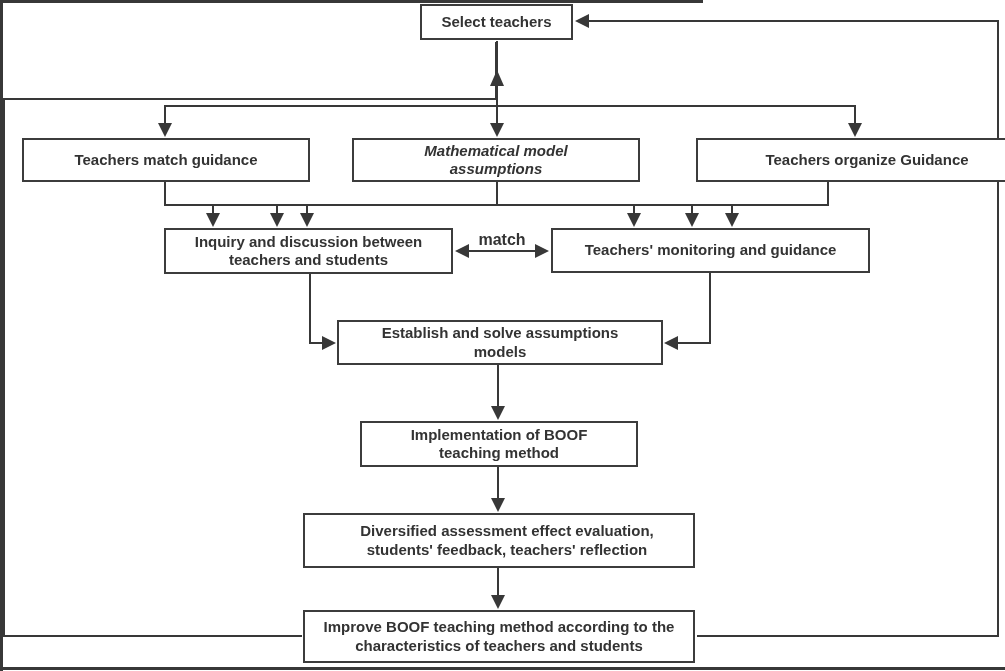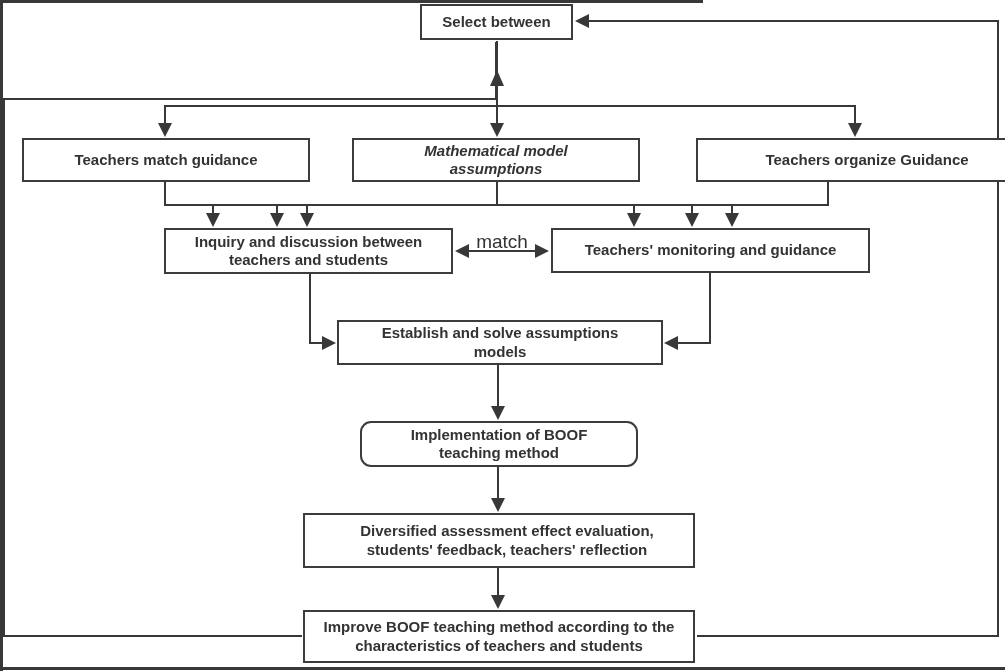--- a/index.html
+++ b/index.html
@@ -51,38 +51,38 @@
   }
   .node .label { display: inline-block; }
 
   .node-select            { left: 420px; top: 4px;   width: 153px; height: 36px; }
   .node-give-guidance     { left: 22px;  top: 138px; width: 288px; height: 44px; }
   .node-math-assumptions  { left: 352px; top: 138px; width: 288px; height: 44px; font-style: italic; }
   .node-organize-guidance { left: 684px; top: 138px; width: 342px; height: 44px; margin-left: 12px; }
   .node-inquiry           { left: 164px; top: 228px; width: 289px; height: 46px; }
   .node-monitoring        { left: 551px; top: 228px; width: 319px; height: 45px; }
   .node-establish         { left: 337px; top: 320px; width: 326px; height: 45px; }
-  .node-implementation    { left: 360px; top: 421px; width: 278px; height: 46px; border-radius: 11px; }
+  .node-implementation    { left: 360px; top: 421px; width: 278px; height: 46px; }
   .node-diversified       { left: 303px; top: 513px; width: 392px; height: 55px; padding-left: 20px; }
   .node-improve           { left: 303px; top: 610px; width: 392px; height: 53px; }
 
   .node-math-assumptions .label { max-width: 190px; }
   .node-establish .label        { max-width: 272px; }
   .node-implementation .label   { max-width: 214px; }
   .node-diversified .label      { max-width: 358px; }
   .node-improve .label          { max-width: 360px; }
 
   .edge-label-match {
     position: absolute;
     left: 462px;
     top: 231px;
     width: 80px;
     text-align: center;
-    font-weight: normal;
-    font-size: 19px;
+    font-weight: bold;
+    font-size: 16px;
     color: #333333;
   }
 </style>
 </head>
 <body>
 
 <div class="stage">
 
   <svg class="connector-layer" viewBox="0 0 1005 671" xmlns="http://www.w3.org/2000/svg">
 
@@ -146,21 +146,21 @@
       <path d="M498 365 V408"></path>
       <path d="M498 467 V500"></path>
       <path d="M498 568 V597"></path>
       <polygon points="498,420 491,406 505,406"></polygon>
       <polygon points="498,512 491,498 505,498"></polygon>
       <polygon points="498,609 491,595 505,595"></polygon>
     </g>
   </svg>
 
   <div class="node node-select">
-    <span class="label">Select between</span>
+    <span class="label">Select teachers</span>
   </div>
 
   <div class="node node-give-guidance">
     <span class="label">Teachers match guidance</span>
   </div>
 
   <div class="node node-math-assumptions">
     <span class="label">Mathematical model assumptions</span>
   </div>
 

